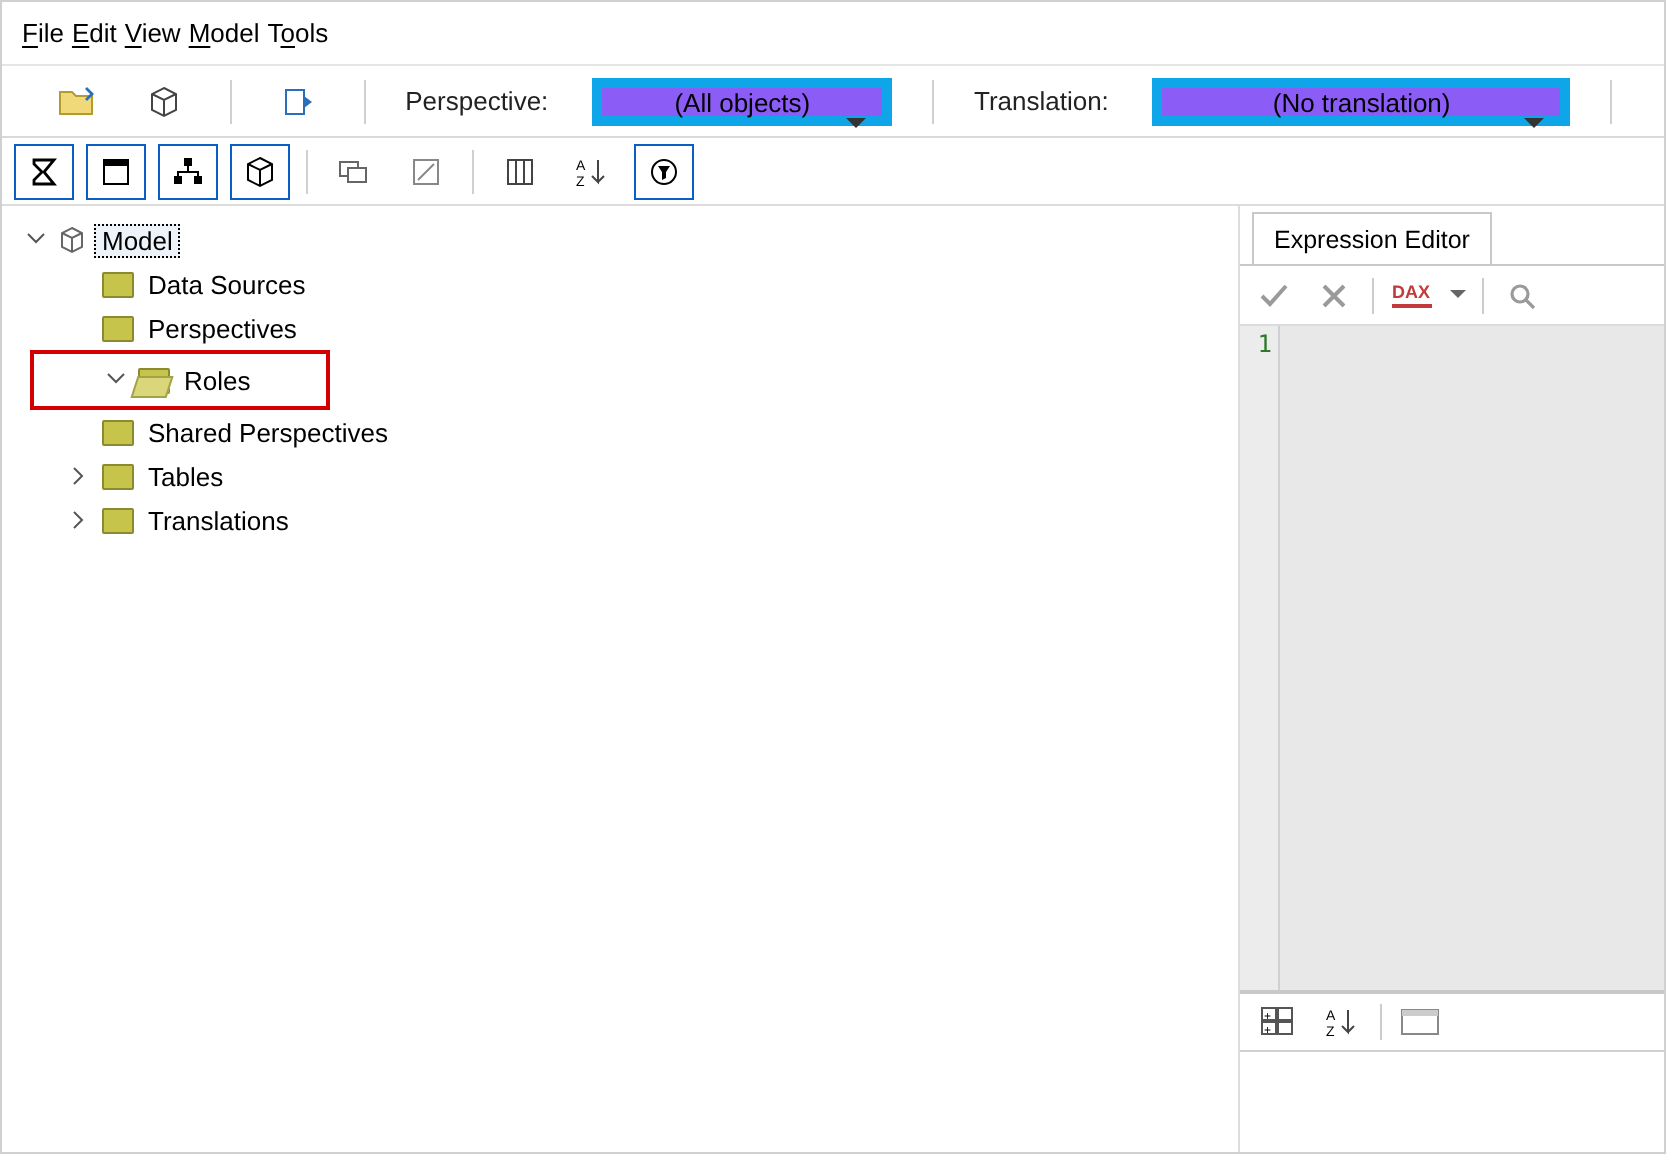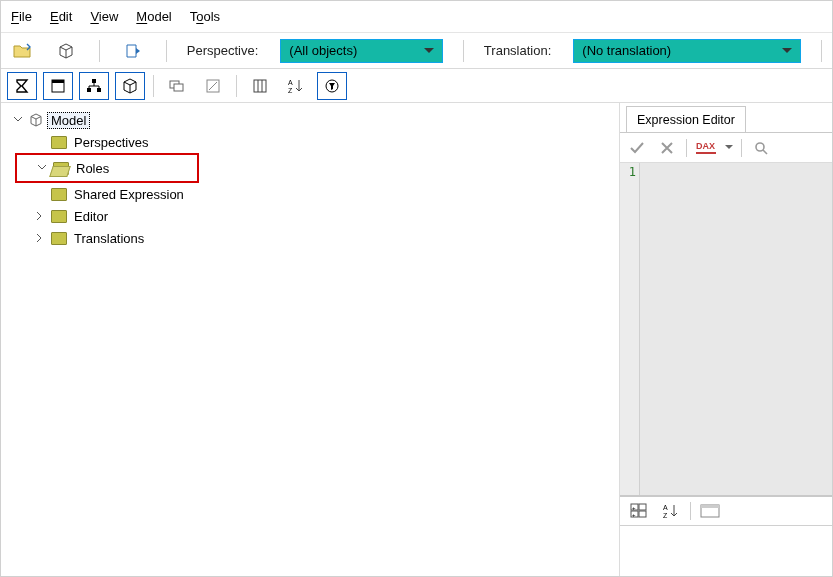--- a/index.html
+++ b/index.html
@@ -1,29 +1,29 @@
 <!DOCTYPE html>
 <html><head>
 <meta charset="utf-8">
 <style>
   * { box-sizing: border-box; }
   html, body { margin:0; padding:0; font-family: "Segoe UI", Arial, sans-serif; font-size:13px; color:#000; background:#fff; }
   .app { width:833px; height:577px; border:1px solid #d0d0d0; display:flex; flex-direction:column; overflow:hidden; position:relative; }
 
   
-  .menubar { height:32px; display:flex; align-items:center; padding:0 10px; gap:18px; border-bottom:1px solid #e5e5e5; }
+  .menubar { height:32px; display:flex; align-items:center; padding:0 10px; gap:4px; border-bottom:1px solid #e5e5e5; }
   .menubar .menuitem { cursor:default; }
   .menubar .menuitem .ul { text-decoration:underline; text-underline-offset:2px; }
 
   
-  .toolbar1 { height:36px; display:flex; align-items:center; padding:0 8px; gap:18px; border-bottom:1px solid #d9d9d9; }
+  .toolbar1 { height:36px; display:flex; align-items:center; padding:0 24px; gap:18px; border-bottom:1px solid #d9d9d9; }
   .tb-btn { height:26px; min-width:26px; display:inline-flex; align-items:center; justify-content:center; padding:0 4px; }
   .sep { width:1px; height:22px; background:#d0d0d0; margin:0 2px; }
   .label { color:#222; margin-right:4px; }
-  .combo { height:24px; border:1px solid #0ea5e9; display:inline-flex; align-items:center; padding:0 8px 0 8px; background:#14b8a6; position:relative; }
+  .combo { height:24px; border:5px solid #0ea5e9; display:inline-flex; align-items:center; padding:0 8px 0 8px; background:#8b5cf6; position:relative;flex-direction:column; }
   .combo.persp { width:180px; }
   .combo.trans { width:253px; }
   .combo .caret { margin-left:auto; }
 
   
   .toolbar2 { height:34px; display:flex; align-items:center; padding:0 6px; gap:6px; border-bottom:1px solid #dcdcdc; }
   .tb2-btn { width:30px; height:28px; border:1px solid transparent; display:inline-flex; align-items:center; justify-content:center; }
   .tb2-btn.active { border:1px solid #0a5ec4; }
   .group-sep { width:1px; height:22px; background:#d0d0d0; margin:0 2px; }
 
@@ -40,21 +40,21 @@
   .chev.blank { visibility:hidden; }
   .indent { display:inline-block; }
   .ind1 { width:18px; }
   .folder-ic { width:16px; height:13px; position:relative; }
   .folder-ic::before { content:""; position:absolute; inset:0; background:#c6c44a; border:1px solid #8a8a2f; border-radius:1px; }
   .folder-ic.open::after { content:""; position:absolute; top:4px; left:-2px; width:16px; height:9px; background:#d9d77a; border:1px solid #a2a247; transform:skewX(-18deg); }
   .cube-ic { width:14px; height:14px; }
   .role-ic { width:16px; height:14px; }
   .node-label { padding:0 3px; }
   .node-label.selected { border:1px dotted #000; background:#eef3fa; }
-  .redbox { position:relative; border:2px solid #d40000; padding:2px 0; margin-left:4px; width:184px; }
+  .redbox { position:relative; border:2px solid #d40000; padding:2px 16px; margin-left:4px; width:150px; }
 
   
   .rtabs { height:30px; border-bottom:1px solid #c9c9c9; display:flex; align-items:flex-end; padding-left:6px; gap:4px; }
   .rtab { height:26px; padding:0 10px; display:flex; align-items:center; border:1px solid #c9c9c9; border-bottom:none; background:#fff; margin-right:-1px; font-size:12.5px; }
   .rtab.inactive { background:#fff; color:#000; }
 
   .rtoolbar { height:30px; display:flex; align-items:center; gap:8px; padding:0 6px; border-bottom:1px solid #dcdcdc; color:#777; }
   .rtoolbar .rbtn { width:22px; height:22px; display:inline-flex; align-items:center; justify-content:center; }
   .dax { font-size:9px; font-weight:bold; color:#c43a3a; position:relative; }
   .dax .bar { display:block; height:2px; background:#c43a3a; width:20px; margin-top:1px; }
@@ -206,20 +206,28 @@
                   </svg>
                 </span>
               <span class="node-label selected">Model</span>
             </div>
             <ul>
               <li>
                   <div class="node-row">
                 <span class="indent ind1"></span>
                     <span class="chev blank"></span>
                 <span class="folder-ic"></span>
+                <span class="node-label">Data Sources</span>
+              </div>
+                </li>
+              <li>
+                  <div class="node-row">
+                <span class="indent ind1"></span>
+                    <span class="chev blank"></span>
+                <span class="folder-ic"></span>
                 <span class="node-label">Perspectives</span>
               </div>
                 </li>
 
               <li>
                 <div class="redbox">
                   <div class="node-row">
                     <span class="indent" style="width:14px"></span>
                     <span class="chev">
                         <svg width="10" height="10">
@@ -230,33 +238,33 @@
                     <span class="node-label">Roles</span>
                   </div>
                 </div>
               </li>
 
               <li>
                   <div class="node-row">
                 <span class="indent ind1"></span>
                     <span class="chev blank"></span>
                 <span class="folder-ic"></span>
-                <span class="node-label">Shared Expression</span>
+                <span class="node-label">Shared Perspectives</span>
               </div>
                 </li>
               <li>
                   <div class="node-row">
                 <span class="indent ind1"></span>
                 <span class="chev">
                       <svg width="10" height="10">
                         <path d="M2 1l4 4-4 4" fill="none" stroke="#555"></path>
                       </svg>
                     </span>
                 <span class="folder-ic"></span>
-                <span class="node-label">Editor</span>
+                <span class="node-label">Tables</span>
               </div>
                 </li>
               <li>
                   <div class="node-row">
                 <span class="indent ind1"></span>
                 <span class="chev">
                       <svg width="10" height="10">
                         <path d="M2 1l4 4-4 4" fill="none" stroke="#555"></path>
                       </svg>
                     </span>

